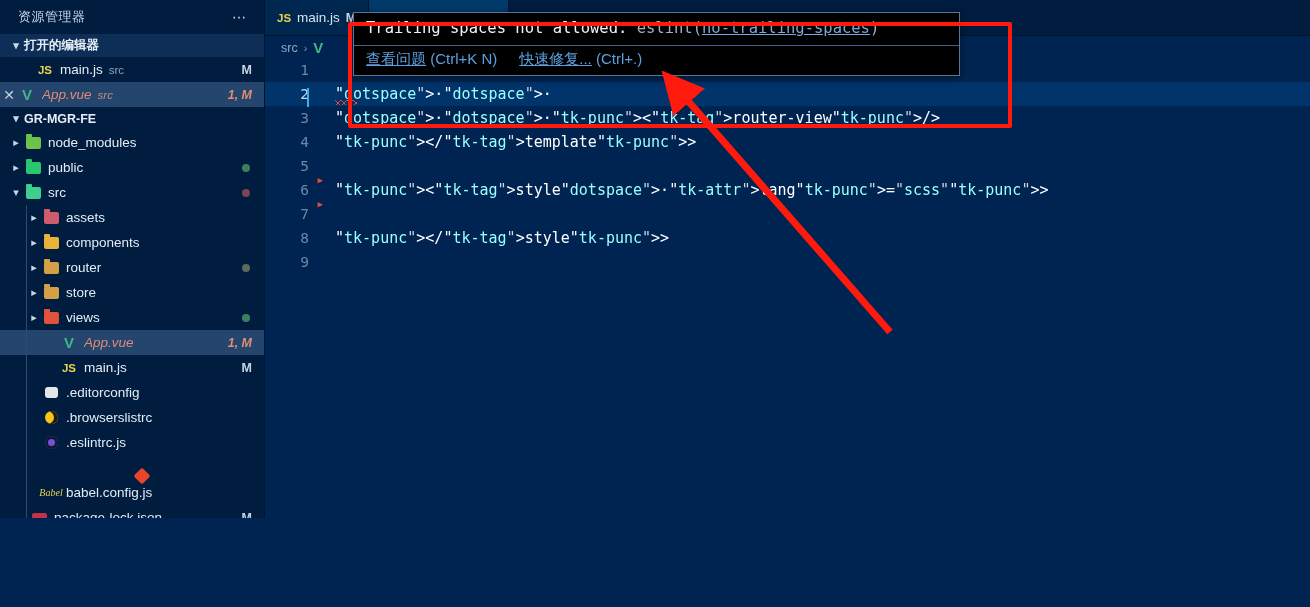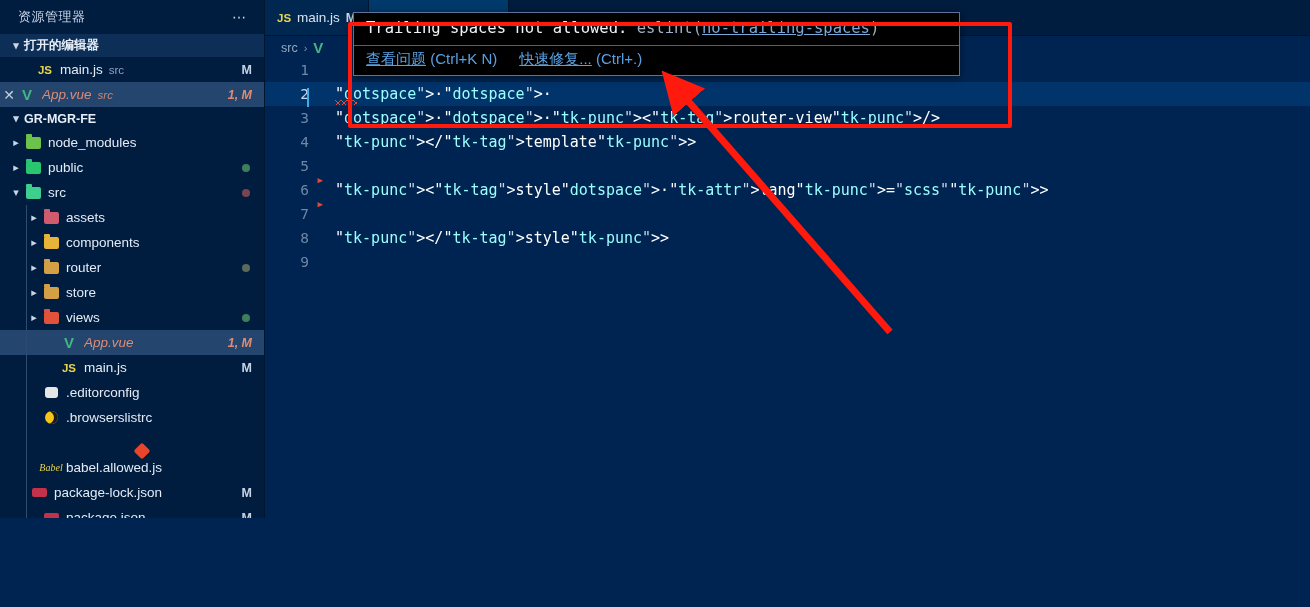--- a/index.html
+++ b/index.html
@@ -288,35 +288,43 @@
           <span class="nm">.editorconfig</span>
         </div>
         <div class="row tree-row" style="padding-left: 26px;">
           <span class="guide" style="left: 26px;"></span>
           <span class="chev">&nbsp;</span>
           <span class="ic">
             <span class="sq" style="width:13px;height:13px;border-radius:50%;background:#f5c518;box-shadow:inset -4px 0 0 #1a1a1a"></span>
           </span>
           <span class="nm">.browserslistrc</span>
         </div>
+        <div class="row tree-row" style="padding-left: 26px;">
+          <span class="guide" style="left: 26px;"></span>
+          <span class="chev">&nbsp;</span>
+          <span class="ic">
+            <span class="sq" style="width:13px;height:13px;border-radius:50%;background:#7b4fd4;box-shadow:inset 0 0 0 3px #0d1a33"></span>
+          </span>
+          <span class="nm">.eslintrc.js</span>
+        </div>
         <div class="row tree-row" style="padding-left: 26px; flex-direction: column;">
           <span class="guide" style="left: 26px;"></span>
           <span class="chev">&nbsp;</span>
           <span class="ic">
             <span class="sq" style="width:12px;height:12px;background:#e8452b;transform:rotate(45deg)"></span>
           </span>
           <span class="nm">.gitignore</span>
         </div>
         <div class="row tree-row" style="padding-left: 26px;">
           <span class="guide" style="left: 26px;"></span>
           <span class="chev">&nbsp;</span>
           <span class="ic">
             <span style="color:#e8d44d;font-size:10px;font-style:italic;font-family:'Liberation Serif',serif">Babel</span>
           </span>
-          <span class="nm">babel.allowed.js</span>
+          <span class="nm">babel.config.js</span>
         </div>
         <div class="row tree-row" style="padding-left: 14px;">
           <span class="guide" style="left: 26px;"></span>
           <span class="chev">&nbsp;</span>
           <span class="ic">
             <span class="sq" style="width:15px;height:9px;background:#c4314b"></span>
           </span>
           <span class="nm">package-lock.json</span>
           <span class="badge">M</span>
         </div>

